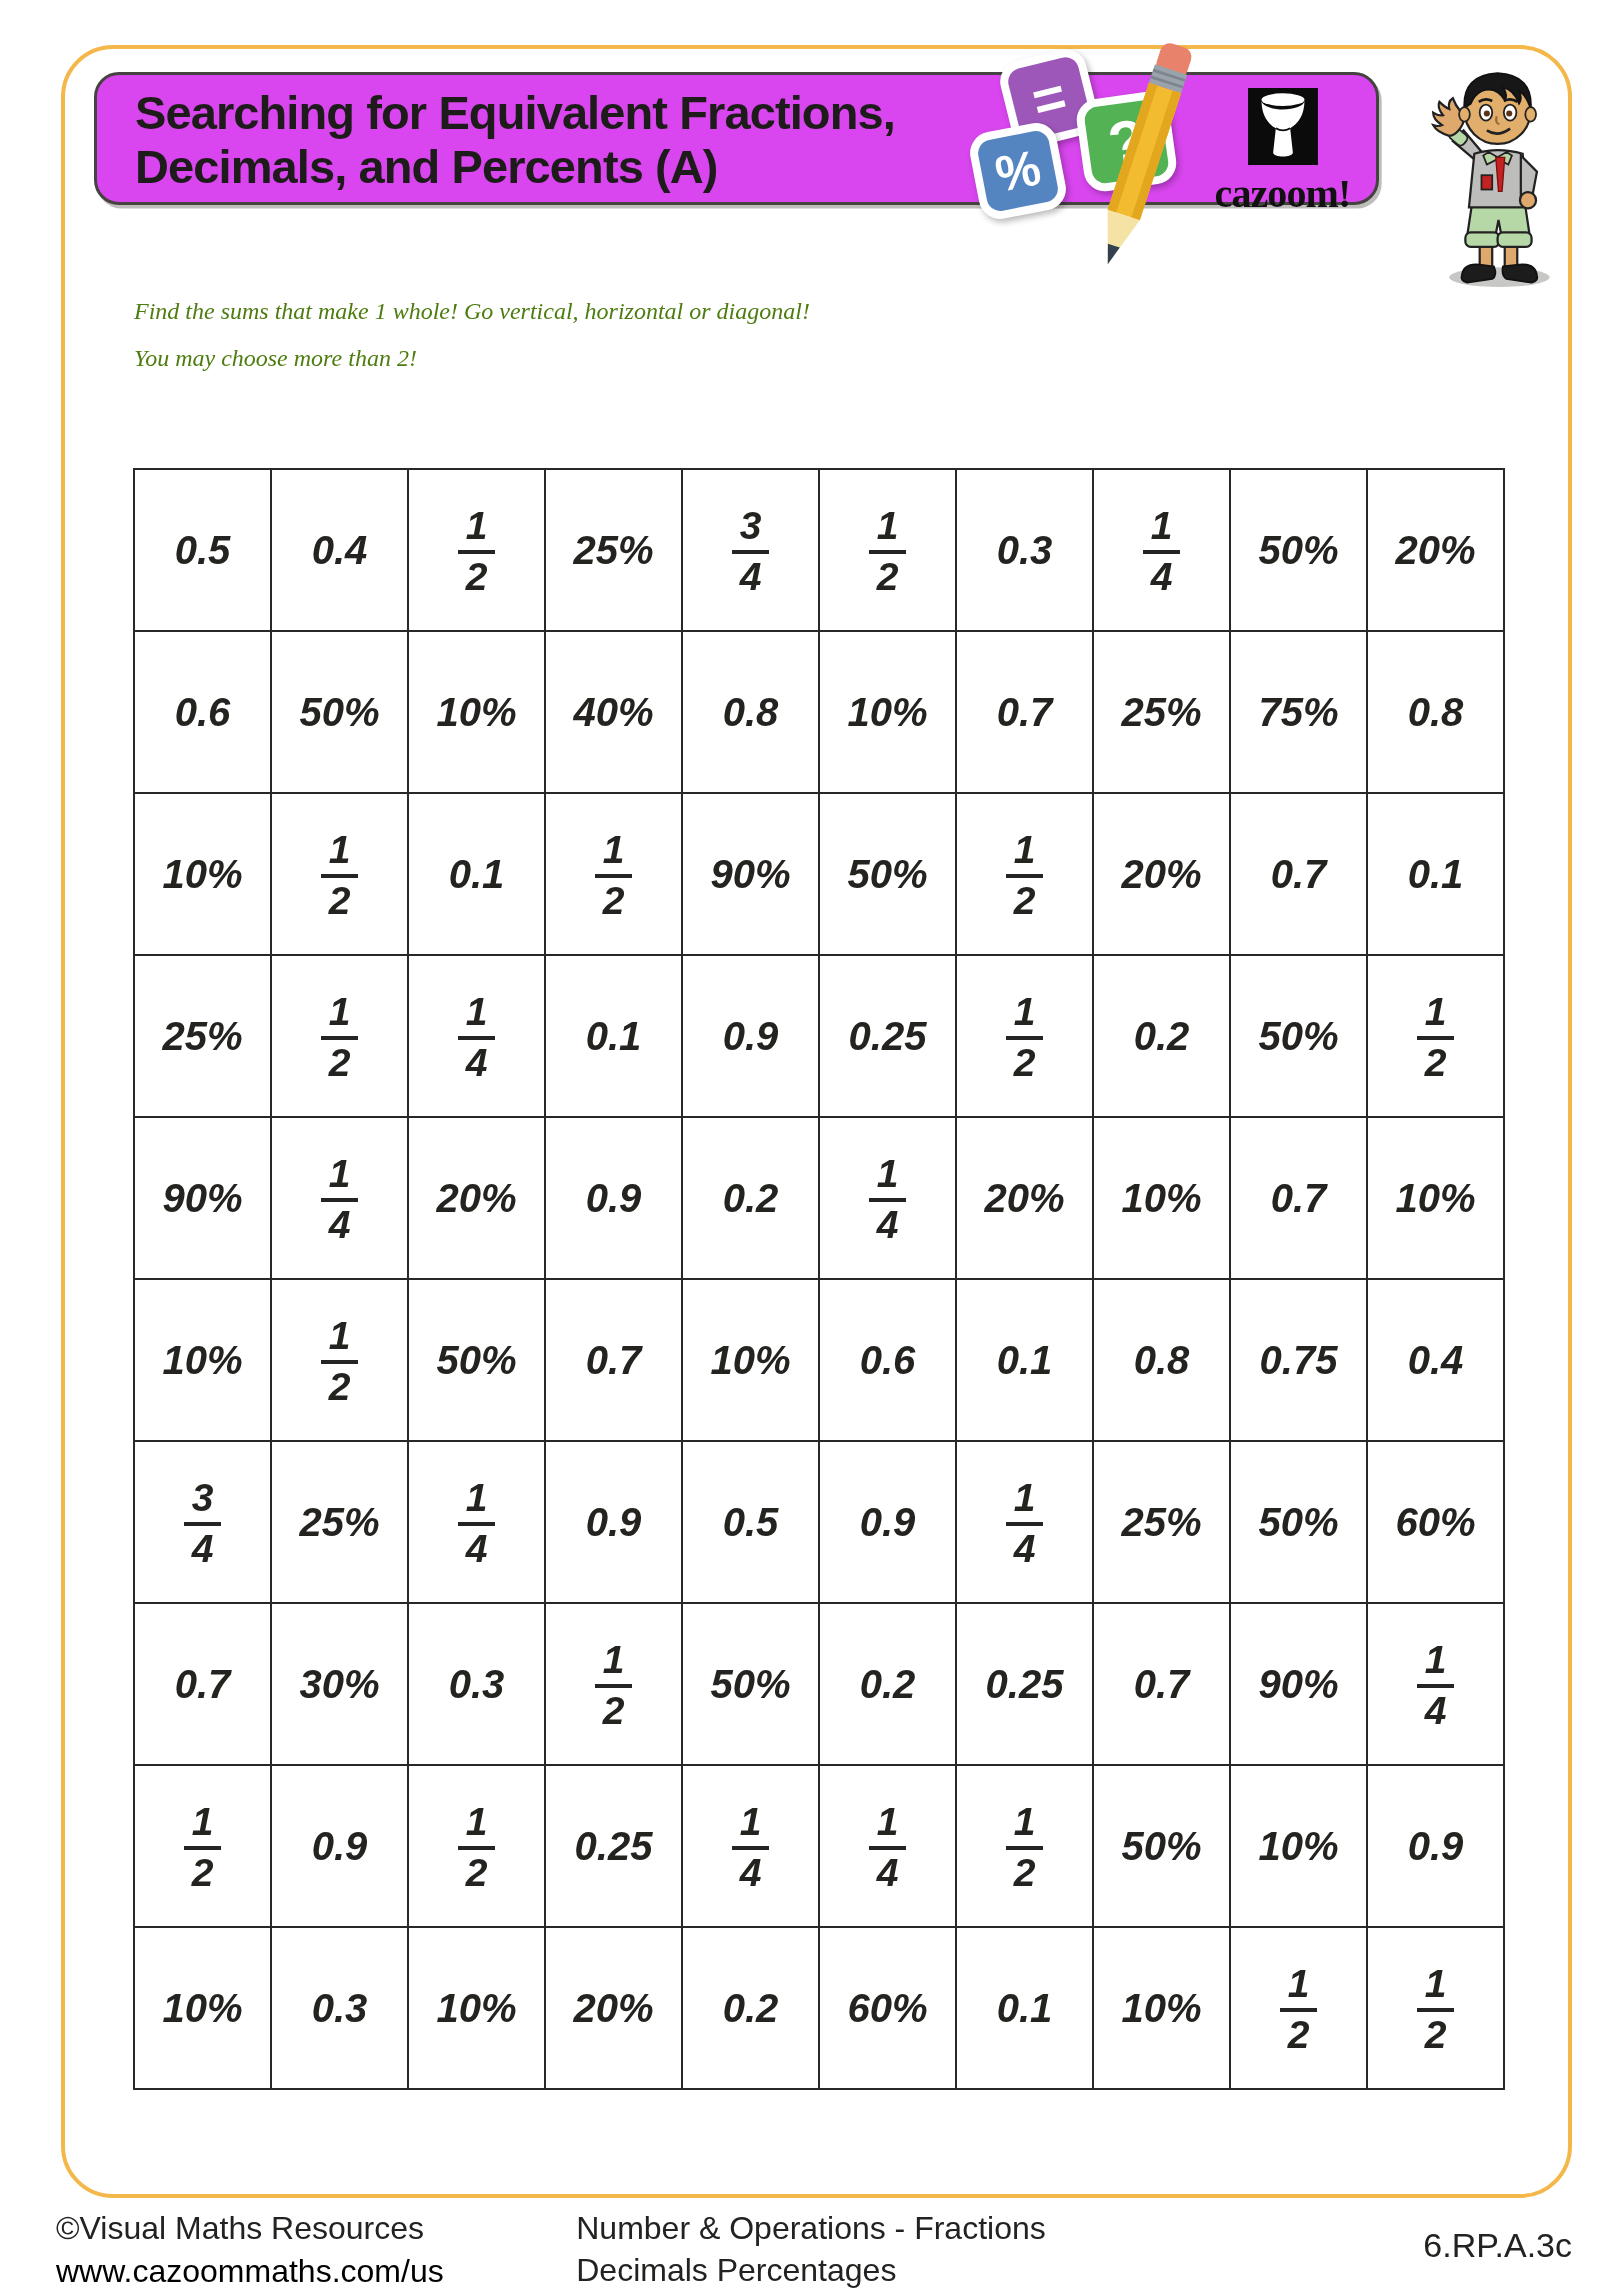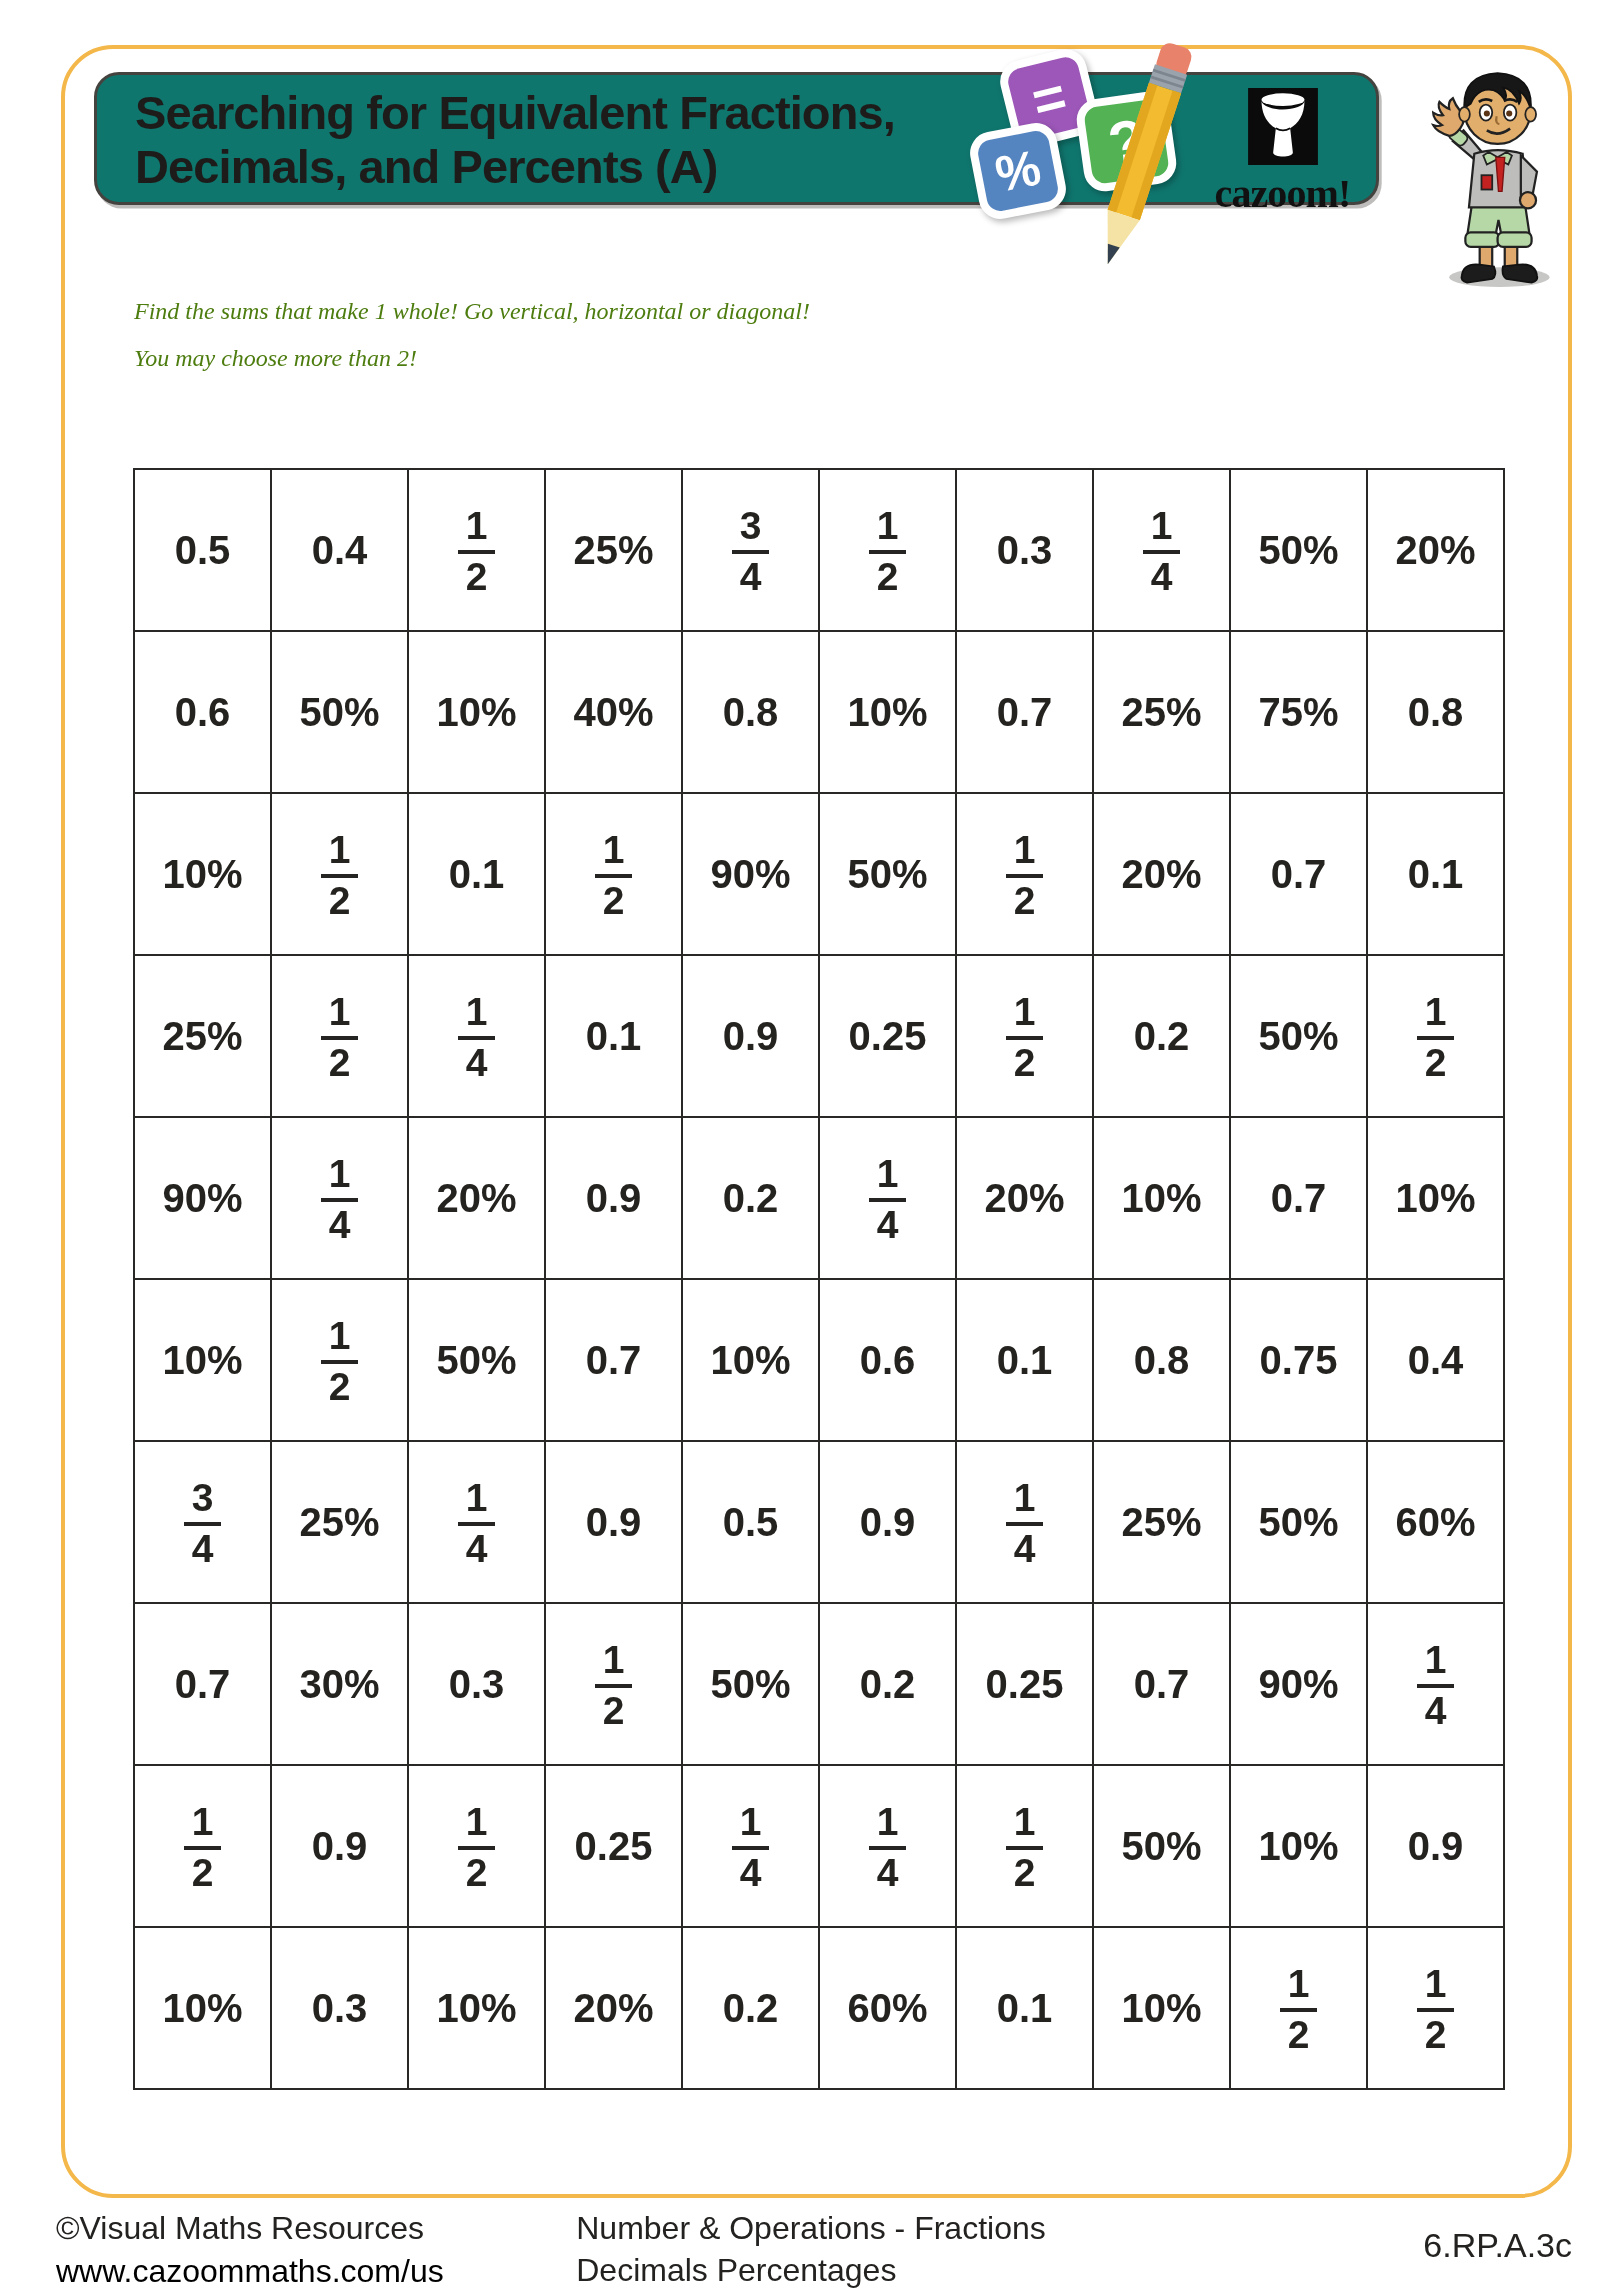--- a/index.html
+++ b/index.html
@@ -8,21 +8,21 @@
     font-family:"Liberation Sans",sans-serif;color:#232220;overflow:hidden;
   }
   
   .frame{
     position:absolute;left:61px;top:45px;width:1503px;height:2145px;
     border:4.5px solid #F4B74A;border-radius:52px;background:transparent;
   }
   
   .title-box{
     position:absolute;left:94px;top:72px;width:1279px;height:127px;
-    background:#0f766e;border:3.6px solid #45433F;border-radius:25px;
+    background:#d946ef;border:3.6px solid #45433F;border-radius:25px;
     box-shadow:2.7px 3.6px 0 rgba(70,67,62,.35);
   }
   .title-text{
     position:absolute;left:38px;top:10.7px;
     font-size:47px;font-weight:bold;line-height:54px;letter-spacing:-0.9px;color:#1D1C1A;
   }
   
   .tile{
     position:absolute;display:flex;align-items:center;justify-content:center;
     color:#fff;font-weight:bold;border:8px solid #ffffff;border-radius:21.5px;
@@ -41,21 +41,21 @@
   }
   .boy{position:absolute;left:1426px;top:64px;}
   
   .instructions{
     position:absolute;left:134px;top:288px;
     font-family:"Liberation Serif",serif;font-style:italic;
     font-size:24px;line-height:47px;color:#4d7c0f;
   }
   
   .grid-wrap{position:absolute;left:133px;top:468px;}
-  table.grid{border-collapse:collapse;}
+  table.grid{border-collapse:collapse;font-style:italic;}
   table.grid td{
     width:135px;height:160px;min-width:135px;max-width:135px;
     border:2.7px solid #2A2826;text-align:center;vertical-align:middle;
     font-size:40px;font-weight:bold;color:#252320;background:#fff;padding:0;
   }
   .frac{display:inline-flex;flex-direction:column;align-items:center;line-height:1.02;font-size:39px;}
   .frac .num{border-bottom:4.5px solid #262422;padding:0 7.2px 3.6px;}
   .frac .den{padding-top:3.6px;}
   
   .footer-left{position:absolute;left:56px;top:2207px;font-size:32px;line-height:43px;}

